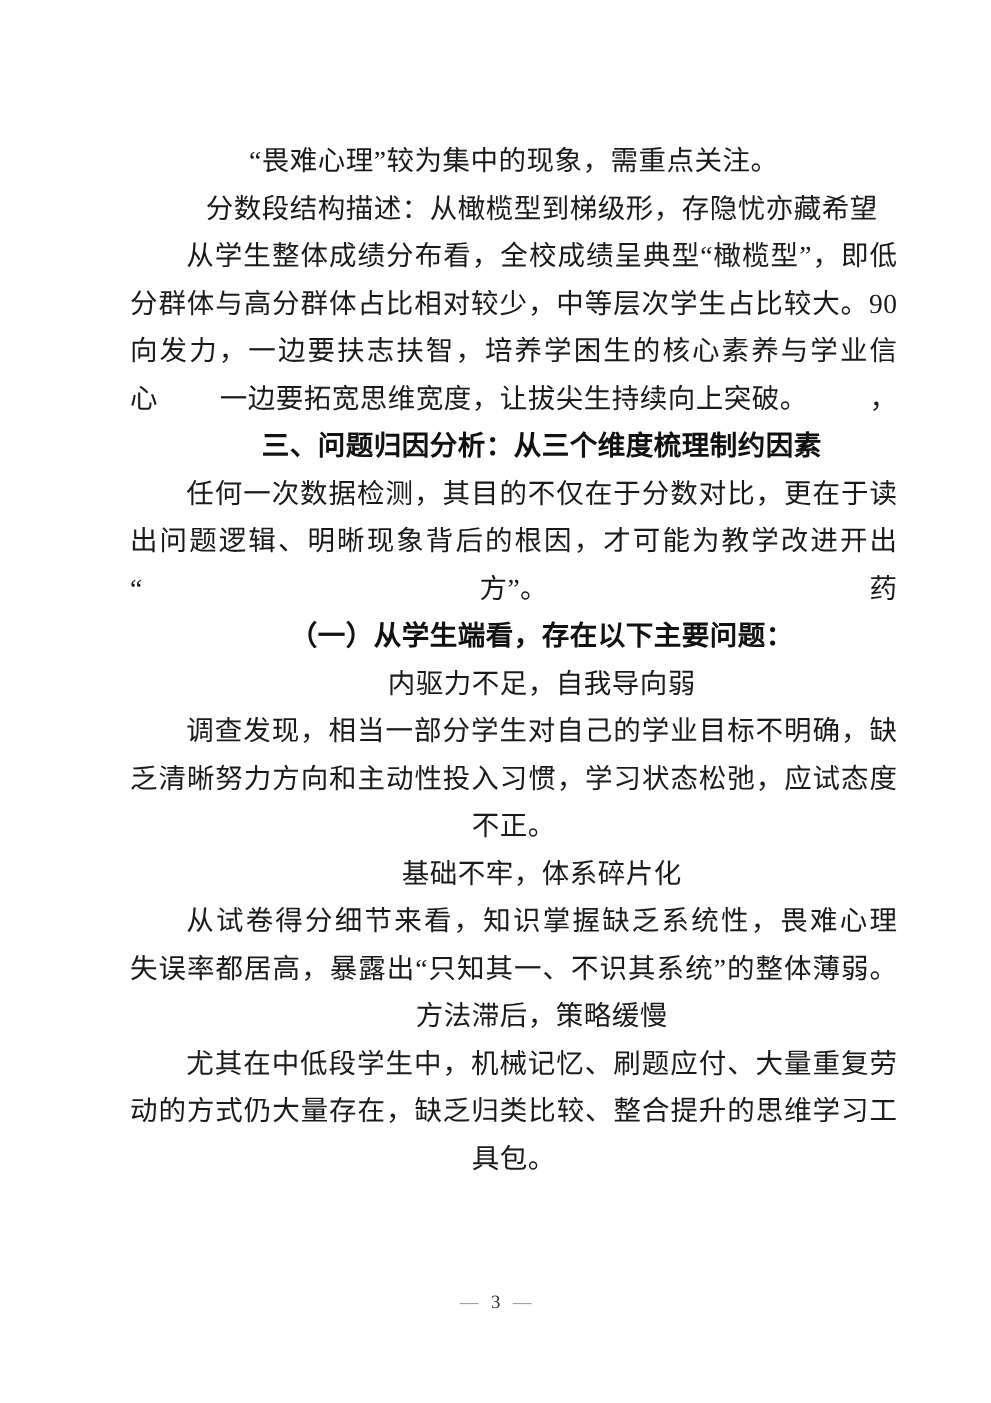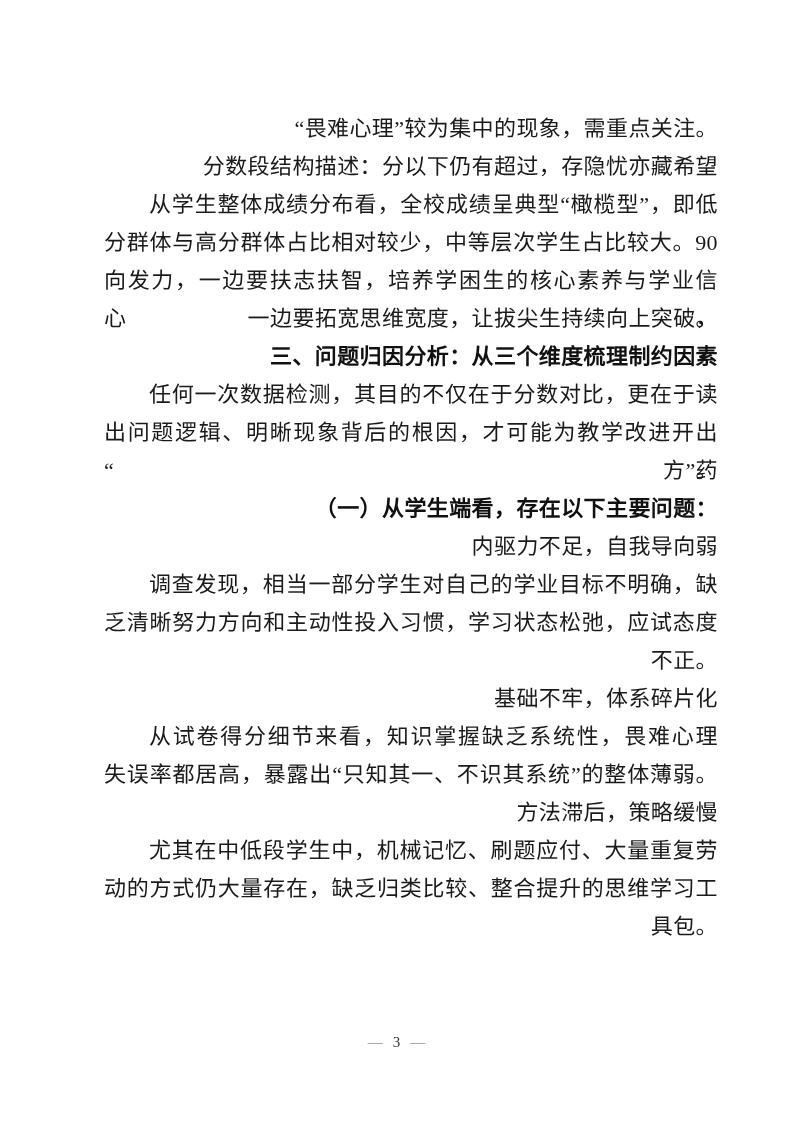--- a/index.html
+++ b/index.html
@@ -24,21 +24,21 @@
     position: absolute;
     left: 104px;
     top: 110px;
     width: 614px;
   }
   .line {
     height: 38px;
     line-height: 38px;
     font-size: 22px;
     letter-spacing: 0.4px;
-    text-align: right;
+    text-align: center;
     white-space: normal;
     overflow: visible;
   }
   .line.justify {
     text-align: justify;
     text-align-last: justify;
     text-justify: inter-character;
   }
   .line.indent {
     text-indent: 45px;
@@ -71,21 +71,21 @@
     margin: 0 10px;
     font-family: "Liberation Serif", "DejaVu Serif", serif;
   }
 </style>
 </head>
 <body>
 
 <div class="sheet">
   <div class="text-block" id="text-block">
       <div class="line ">“畏难心理”较为集中的现象，需重点关注。</div>
-      <div class="line  indent">分数段结构描述：分以下仍有超过，存隐忧亦藏希望</div>
+      <div class="line  indent">分数段结构描述：从橄榄型到梯级形，存隐忧亦藏希望</div>
       <div class="line  indent justify">从学生整体成绩分布看，全校成绩呈典型“橄榄型”，即低</div>
       <div class="line  justify">分群体与高分群体占比相对较少，中等层次学生占比较大。90</div>
       <div class="line  justify">向发力，一边要扶志扶智，培养学困生的核心素养与学业信心，</div>
       <div class="line ">一边要拓宽思维宽度，让拔尖生持续向上突破。</div>
       <div class="line heading-hei indent">三、问题归因分析：从三个维度梳理制约因素</div>
       <div class="line  indent justify">任何一次数据检测，其目的不仅在于分数对比，更在于读</div>
       <div class="line  justify">出问题逻辑、明晰现象背后的根因，才可能为教学改进开出“药</div>
       <div class="line ">方”。</div>
       <div class="line heading-kai indent">（一）从学生端看，存在以下主要问题：</div>
       <div class="line  indent">内驱力不足，自我导向弱</div>

